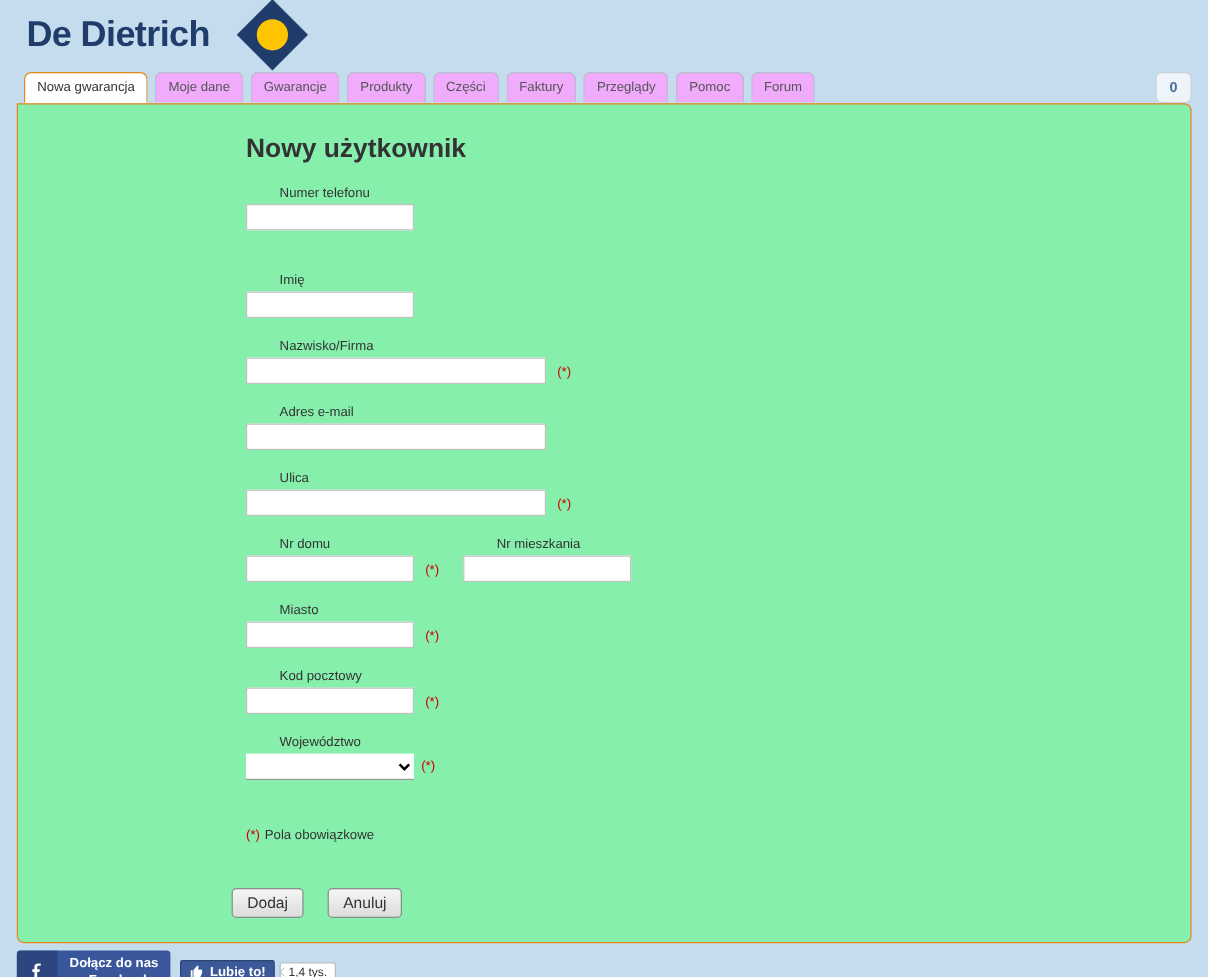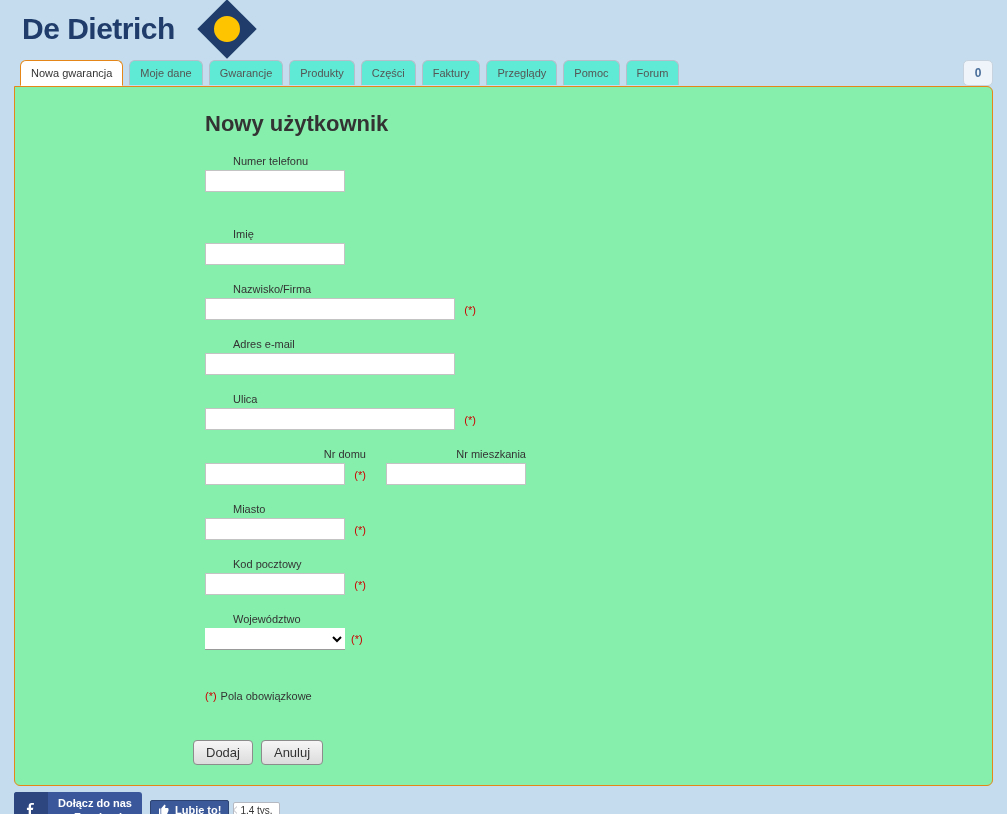--- a/index.html
+++ b/index.html
@@ -45,21 +45,21 @@
 }
 
 .tabs-row {
   display: flex;
   align-items: flex-start;
   gap: 6px;
   padding-left: 6px;
   position: relative;
 }
 .tab {
-  background: #5eead4;
+  background: #f0abfc;
   border: 1px solid #b7becb;
   border-bottom: none;
   border-radius: 6px 6px 0 0;
   padding: 6px 10px 6px 10px;
   font-size: 11px;
   color: #555;
   cursor: pointer;
 }
 .tab.active {
   background: #fff;
@@ -114,41 +114,41 @@
 .req-mark {
   color: #cc0000;
   font-size: 11px;
   margin-left: 6px;
   vertical-align: middle;
 }
 .row-two {
   display: flex;
   gap: 20px;
 }
-.col { display: flex; flex-direction: column; align-items: flex-end; }
+.col { display: flex; flex-direction: column; }
 
 .select-wrap {
   display: inline-flex;
   align-items: center;
 }
 .select-el {
   width: 140px;
   height: 22px;
   border: none;
   border-bottom: 1px solid #999;
   background: #fff;
   font-family: inherit;
 }
 
 .req-note { color: #cc0000; font-size: 11px; margin-top: 40px; }
 .req-note .txt { color: #333; margin-left: 4px; margin-top: 40px; }
 
 .buttons-row {
   margin: 38px 0 0 -12px;
-  display: flex; gap: 8px;
+  display: flex; gap: 20px;
 }
 .btn {
   padding: 4px 12px;
   border: 1px solid #8c8c8c;
   border-radius: 4px;
   background: linear-gradient(#f6f6f6,#dcdcdc);
   font-size: 13px;
   cursor: pointer;
   color: #333;
 }

